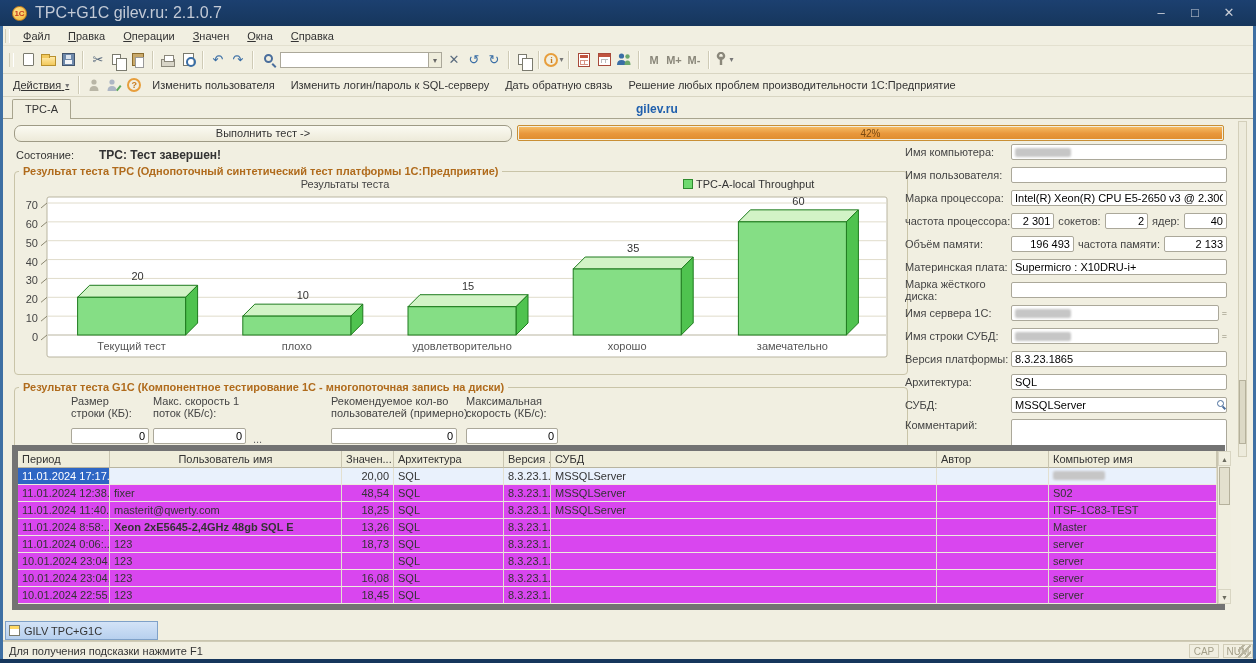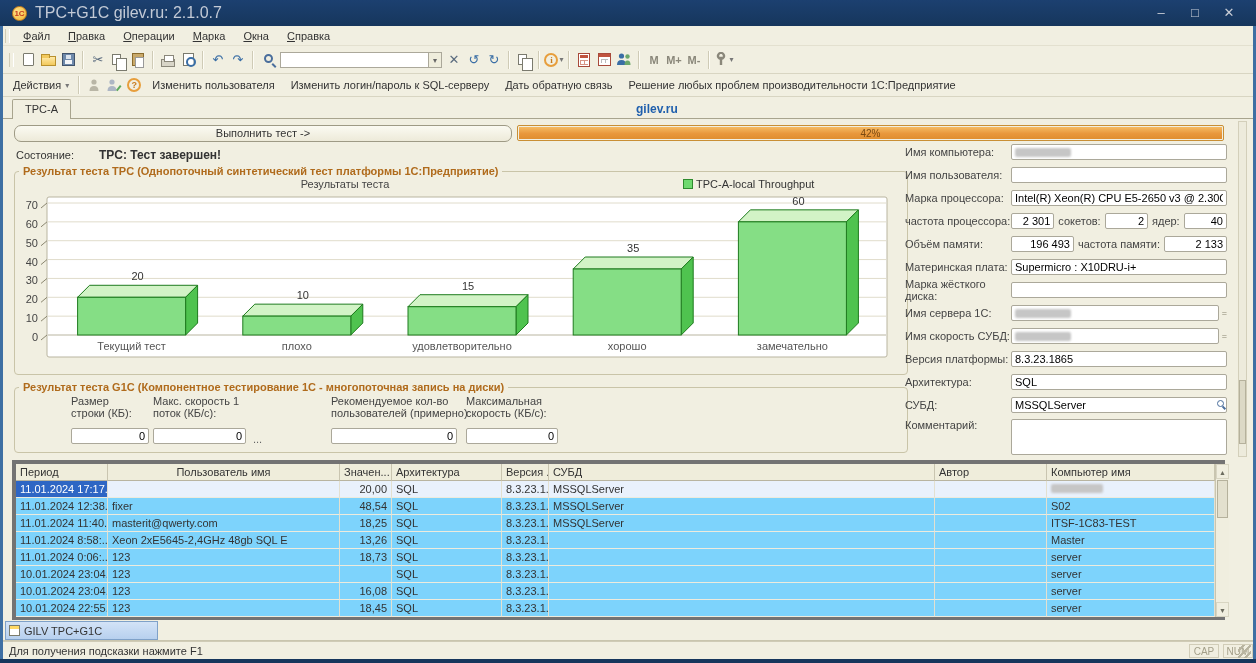--- a/index.html
+++ b/index.html
@@ -71,21 +71,21 @@
      font-size:9px; text-align:center; line-height:11px; font-family:"Liberation Serif",serif;}
   .ic-help { width:14px; height:14px; border-radius:50%; border:2px solid #E79E3C; color:#C77B1F; font-weight:bold;
      font-size:9px; text-align:center; line-height:11px;}
   .combo { display:flex; align-items:center; margin:0 2px;}
   .combo input { width:148px; height:16px; border:1px solid #ABA89A; border-right:none; font-size:11px; padding:0 3px; background:#fff;}
   .combo .drop { width:14px; height:16px; border:1px solid #ABA89A; background:#EFEDDC; font-size:8px; text-align:center; line-height:15px; color:#666;}
 
   
   #actionbar { position:absolute; left:3px; right:3px; top:74px; height:23px; background:#F1EFE1;
     display:flex; align-items:center; border-bottom:1px solid #D8D5C2; padding-left:5px;}
-  .act-btn { display:flex; align-items:center; padding:2px 5px;}
+  .act-btn { display:flex; align-items:center; padding:2px 5px;text-decoration:underline;}
   .act-link { padding:2px 8px; color:#333; }
   .svg-ic { display:inline-flex; width:18px; height:17px; align-items:center; justify-content:center; margin:0 1px;}
 
   
   #tabstrip { position:absolute; left:3px; right:3px; top:97px; height:22px; background:#F1EFE1;}
   #tabstrip .rule { position:absolute; left:0; right:0; bottom:0; border-bottom:1px solid #A8A48E;}
   .tab { position:absolute; left:9px; bottom:-1px; height:21px; padding:0 12px; background:#F1EFE1;
     border:1px solid #A8A48E; border-bottom:1px solid #F1EFE1; border-radius:2px 2px 0 0; line-height:19px;}
   .site-link { position:absolute; left:633px; bottom:3px; color:#1F5FAD; font-weight:bold; font-size:12px;}
 
@@ -136,21 +136,21 @@
   .frow-comment { align-items:flex-start; height:auto;}
   .frow-comment textarea { flex:1; height:36px; border:1px solid #ABA89A; border-radius:2px; resize:none;
      font-family:inherit; font-size:11px; background:#fff;}
 
   
   #form-vscroll { position:absolute; right:6px; top:2px; width:9px; height:336px;
      background:#EDEBDC; border:1px solid #D3CFBA;}
   #form-vscroll .thumb { position:absolute; left:0; right:0; top:258px; height:64px; background:#DCD9C6; border:1px solid #B5B19C;}
 
   
-  #rtable { position:absolute; left:9px; top:341px; width:1213px; background:#7dd3fc; border:4px solid #737373; display:flex;}
+  #rtable { position:absolute; left:9px; top:326px; width:1213px; background:#d946ef; border:6px solid #737373; display:flex;}
   #tgrid { flex:1; }
   .trow { display:flex; height:17px; }
   .tcell { border-right:1px solid #E3E0D0; border-bottom:1px solid #EDEBDD; padding:1px 4px;
      white-space:nowrap; overflow:hidden; line-height:14px;}
   .thead .tcell { background:#EFEDDB; border-right:1px solid #C9C5B0; border-bottom:1px solid #B8B4A0; color:#333;}
   .trow.sel { background:#E9F1FC; }
   .tcell.selcell { background:#2E66C4; color:#fff; }
   .tcell.num { text-align:right; }
   #tvscroll { flex:0 0 14px; background:#F0EEDF; border-left:1px solid #C9C5B0; position:relative;}
   .sarrow { height:15px; text-align:center; font-size:7px; color:#6B6B5E; line-height:15px; border:1px solid #D8D5C2; background:#F0EEDF;}
@@ -185,21 +185,21 @@
     <div class="win-btn">□</div>
     <div class="win-btn">✕</div>
   </div>
 </div>
 
 <div id="menubar">
   <div class="menu-grip"></div>
   <span class="menu-item">Файл</span>
   <span class="menu-item">Правка</span>
   <span class="menu-item">Операции</span>
-  <span class="menu-item">Марка</span>
+  <span class="menu-item">Значен</span>
   <span class="menu-item">Окна</span>
   <span class="menu-item">Справка</span>
 </div>
 
 <div id="toolbar">
   <div class="menu-grip"></div>
   <span class="tbtn">
       <span class="ic ic-page"></span>
     </span>
   <span class="tbtn">
@@ -436,21 +436,21 @@
       <input class="ibox" value="" style="">
     </div>
     <div class="frow">
       <label>Имя сервера 1С:</label>
       <div class="ibox redact-wrap">
           <span class="chip"></span>
         </div>
       <span class="marker">=</span>
     </div>
     <div class="frow">
-      <label>Имя скорость СУБД:</label>
+      <label>Имя строки СУБД:</label>
       <div class="ibox redact-wrap">
           <span class="chip"></span>
         </div>
       <span class="marker">=</span>
     </div>
     <div class="frow">
       <label>Версия платформы:</label>
       <input class="ibox" value="8.3.23.1865" style="">
     </div>
     <div class="frow">
@@ -511,21 +511,21 @@
           <div class="tcell" style="width: 232px;">masterit@qwerty.com</div>
           <div class="tcell num" style="width: 52px;">18,25</div>
           <div class="tcell" style="width: 110px;">SQL</div>
           <div class="tcell" style="width: 47px;">8.3.23.1...</div>
           <div class="tcell" style="width: 386px;">MSSQLServer</div>
           <div class="tcell" style="width: 112px;"></div>
           <div class="tcell" style="width: 168px;">ITSF-1C83-TEST</div>
         </div>
         <div class="trow">
           <div class="tcell" style="width: 92px;">11.01.2024 8:58:...</div>
-          <div class="tcell" style="width: 232px;">Xeon 2xE5645-2,4GHz 48gb SQL E</div>
+          <div class="tcell" style="width: 232px; font-weight: bold;">Xeon 2xE5645-2,4GHz 48gb SQL E</div>
           <div class="tcell num" style="width: 52px;">13,26</div>
           <div class="tcell" style="width: 110px;">SQL</div>
           <div class="tcell" style="width: 47px;">8.3.23.1...</div>
           <div class="tcell" style="width: 386px;"></div>
           <div class="tcell" style="width: 112px;"></div>
           <div class="tcell" style="width: 168px;">Master</div>
         </div>
         <div class="trow">
           <div class="tcell" style="width: 92px;">11.01.2024 0:06:...</div>
           <div class="tcell" style="width: 232px;">123</div>

